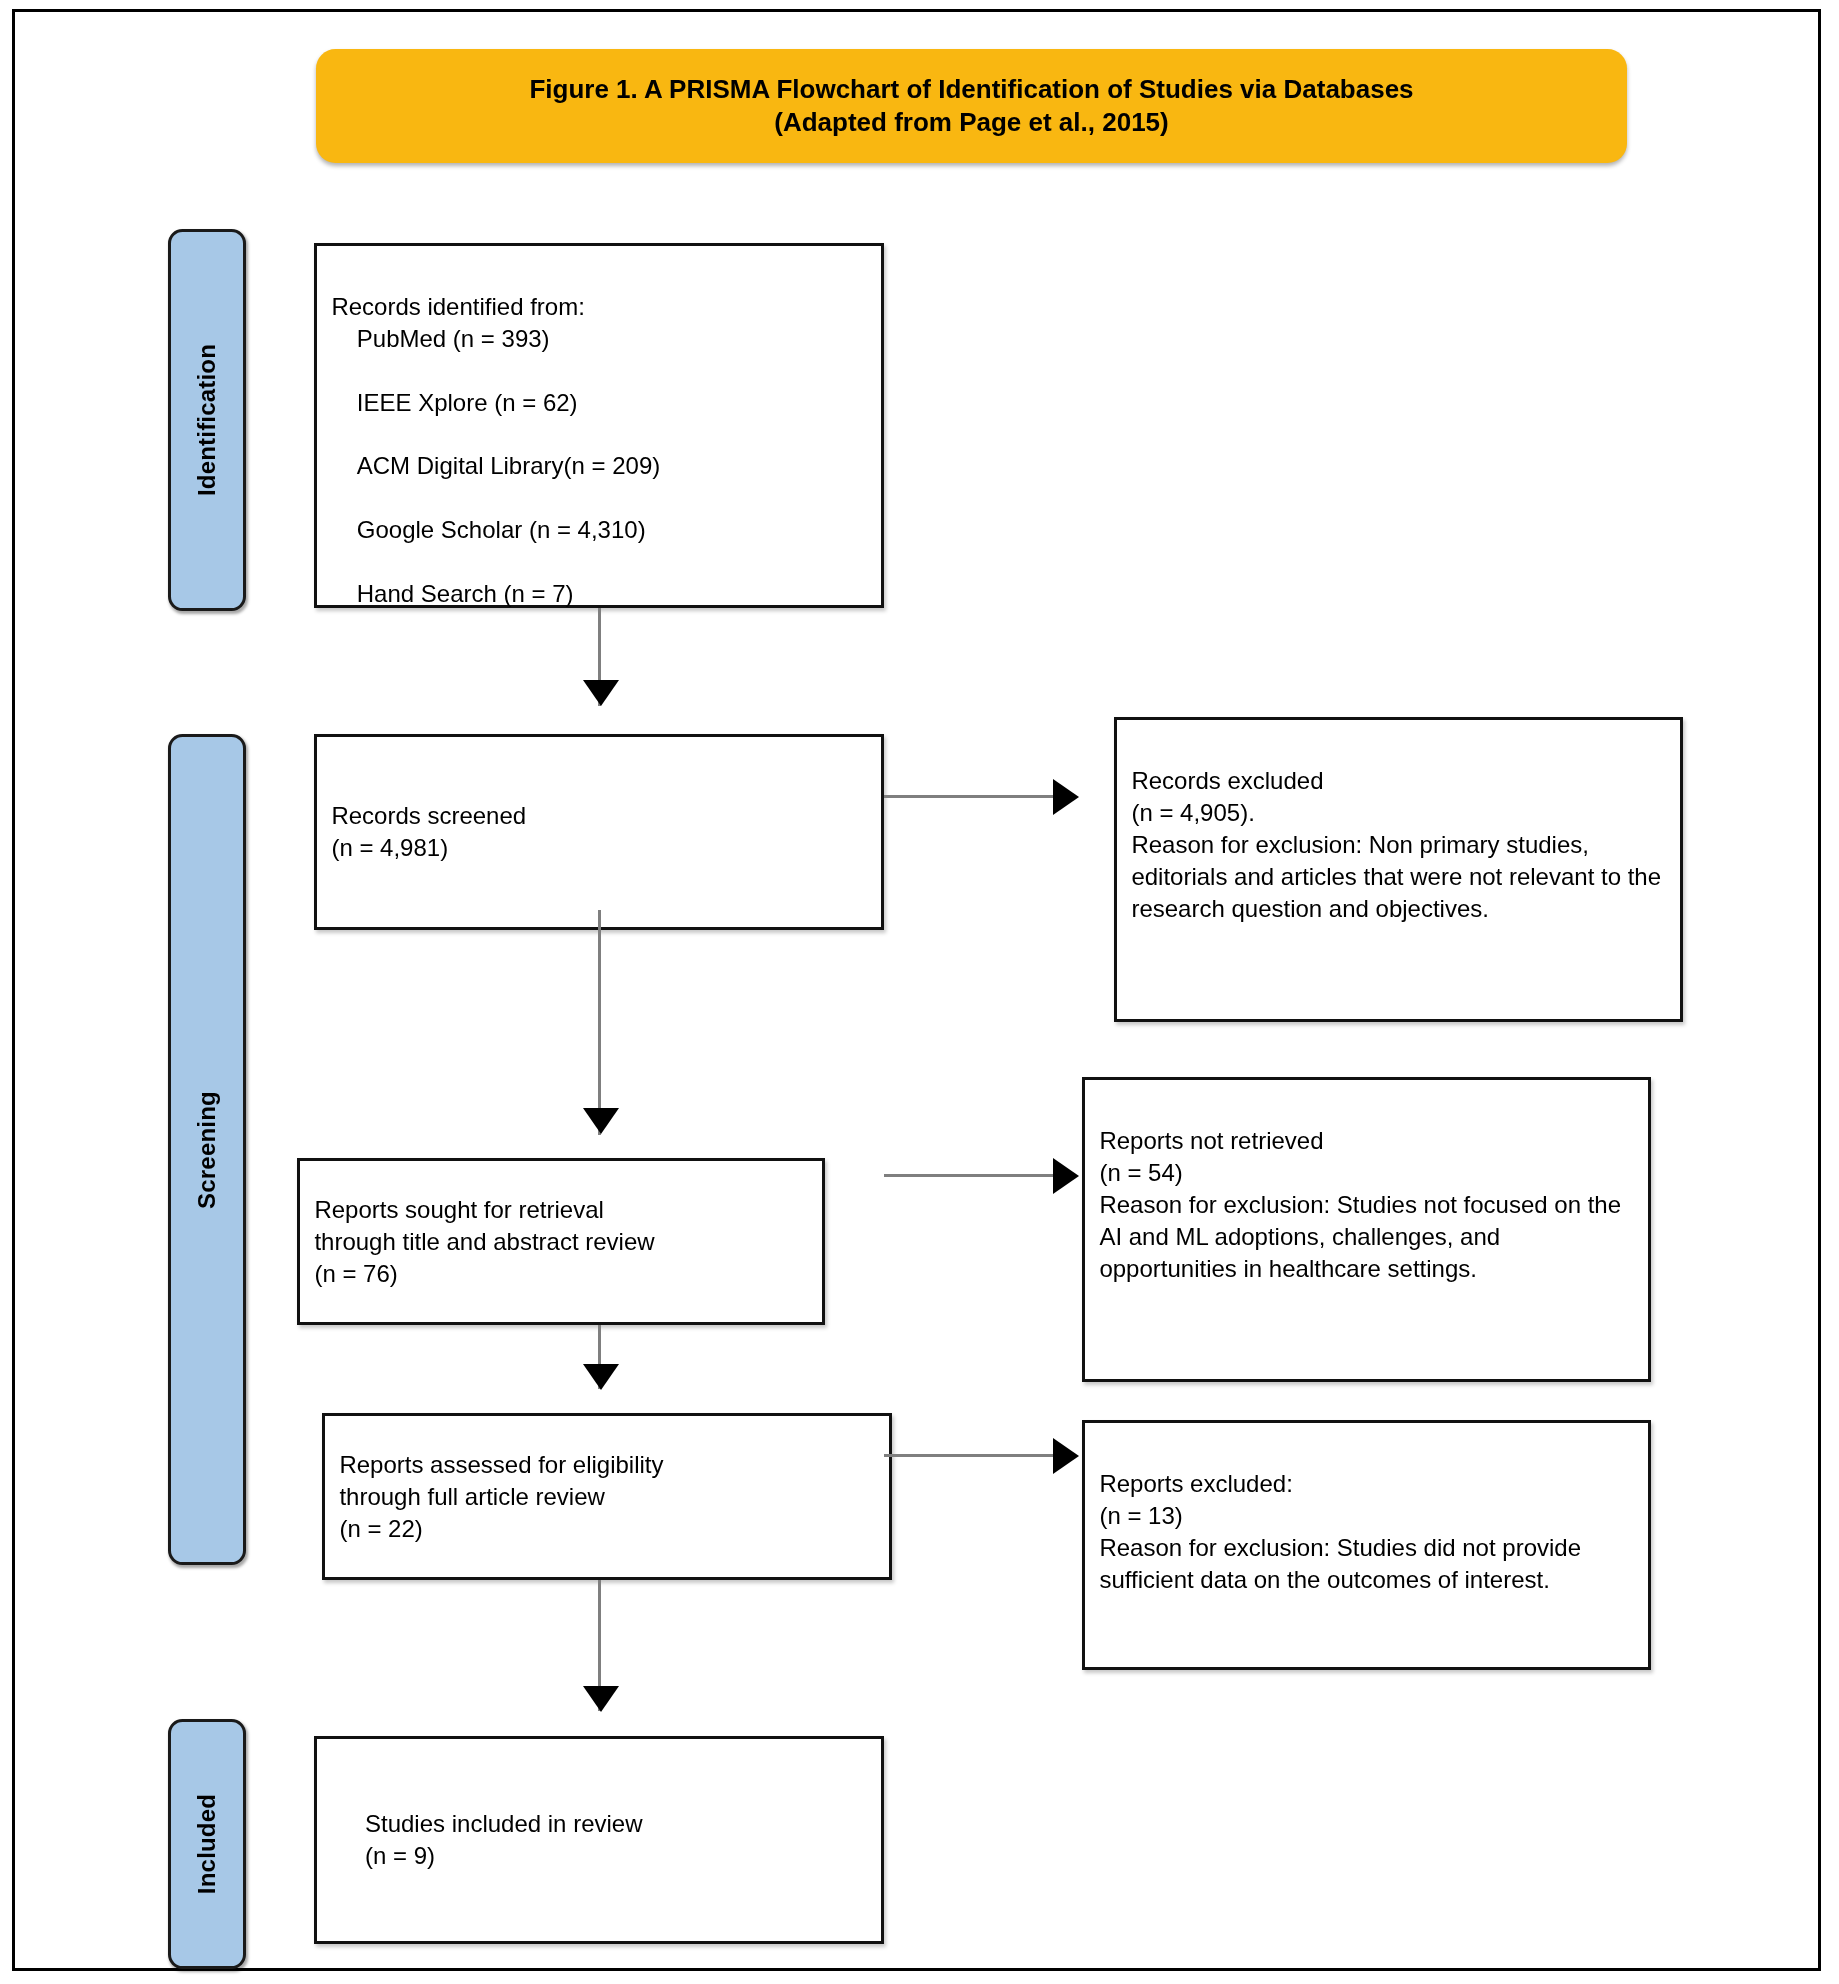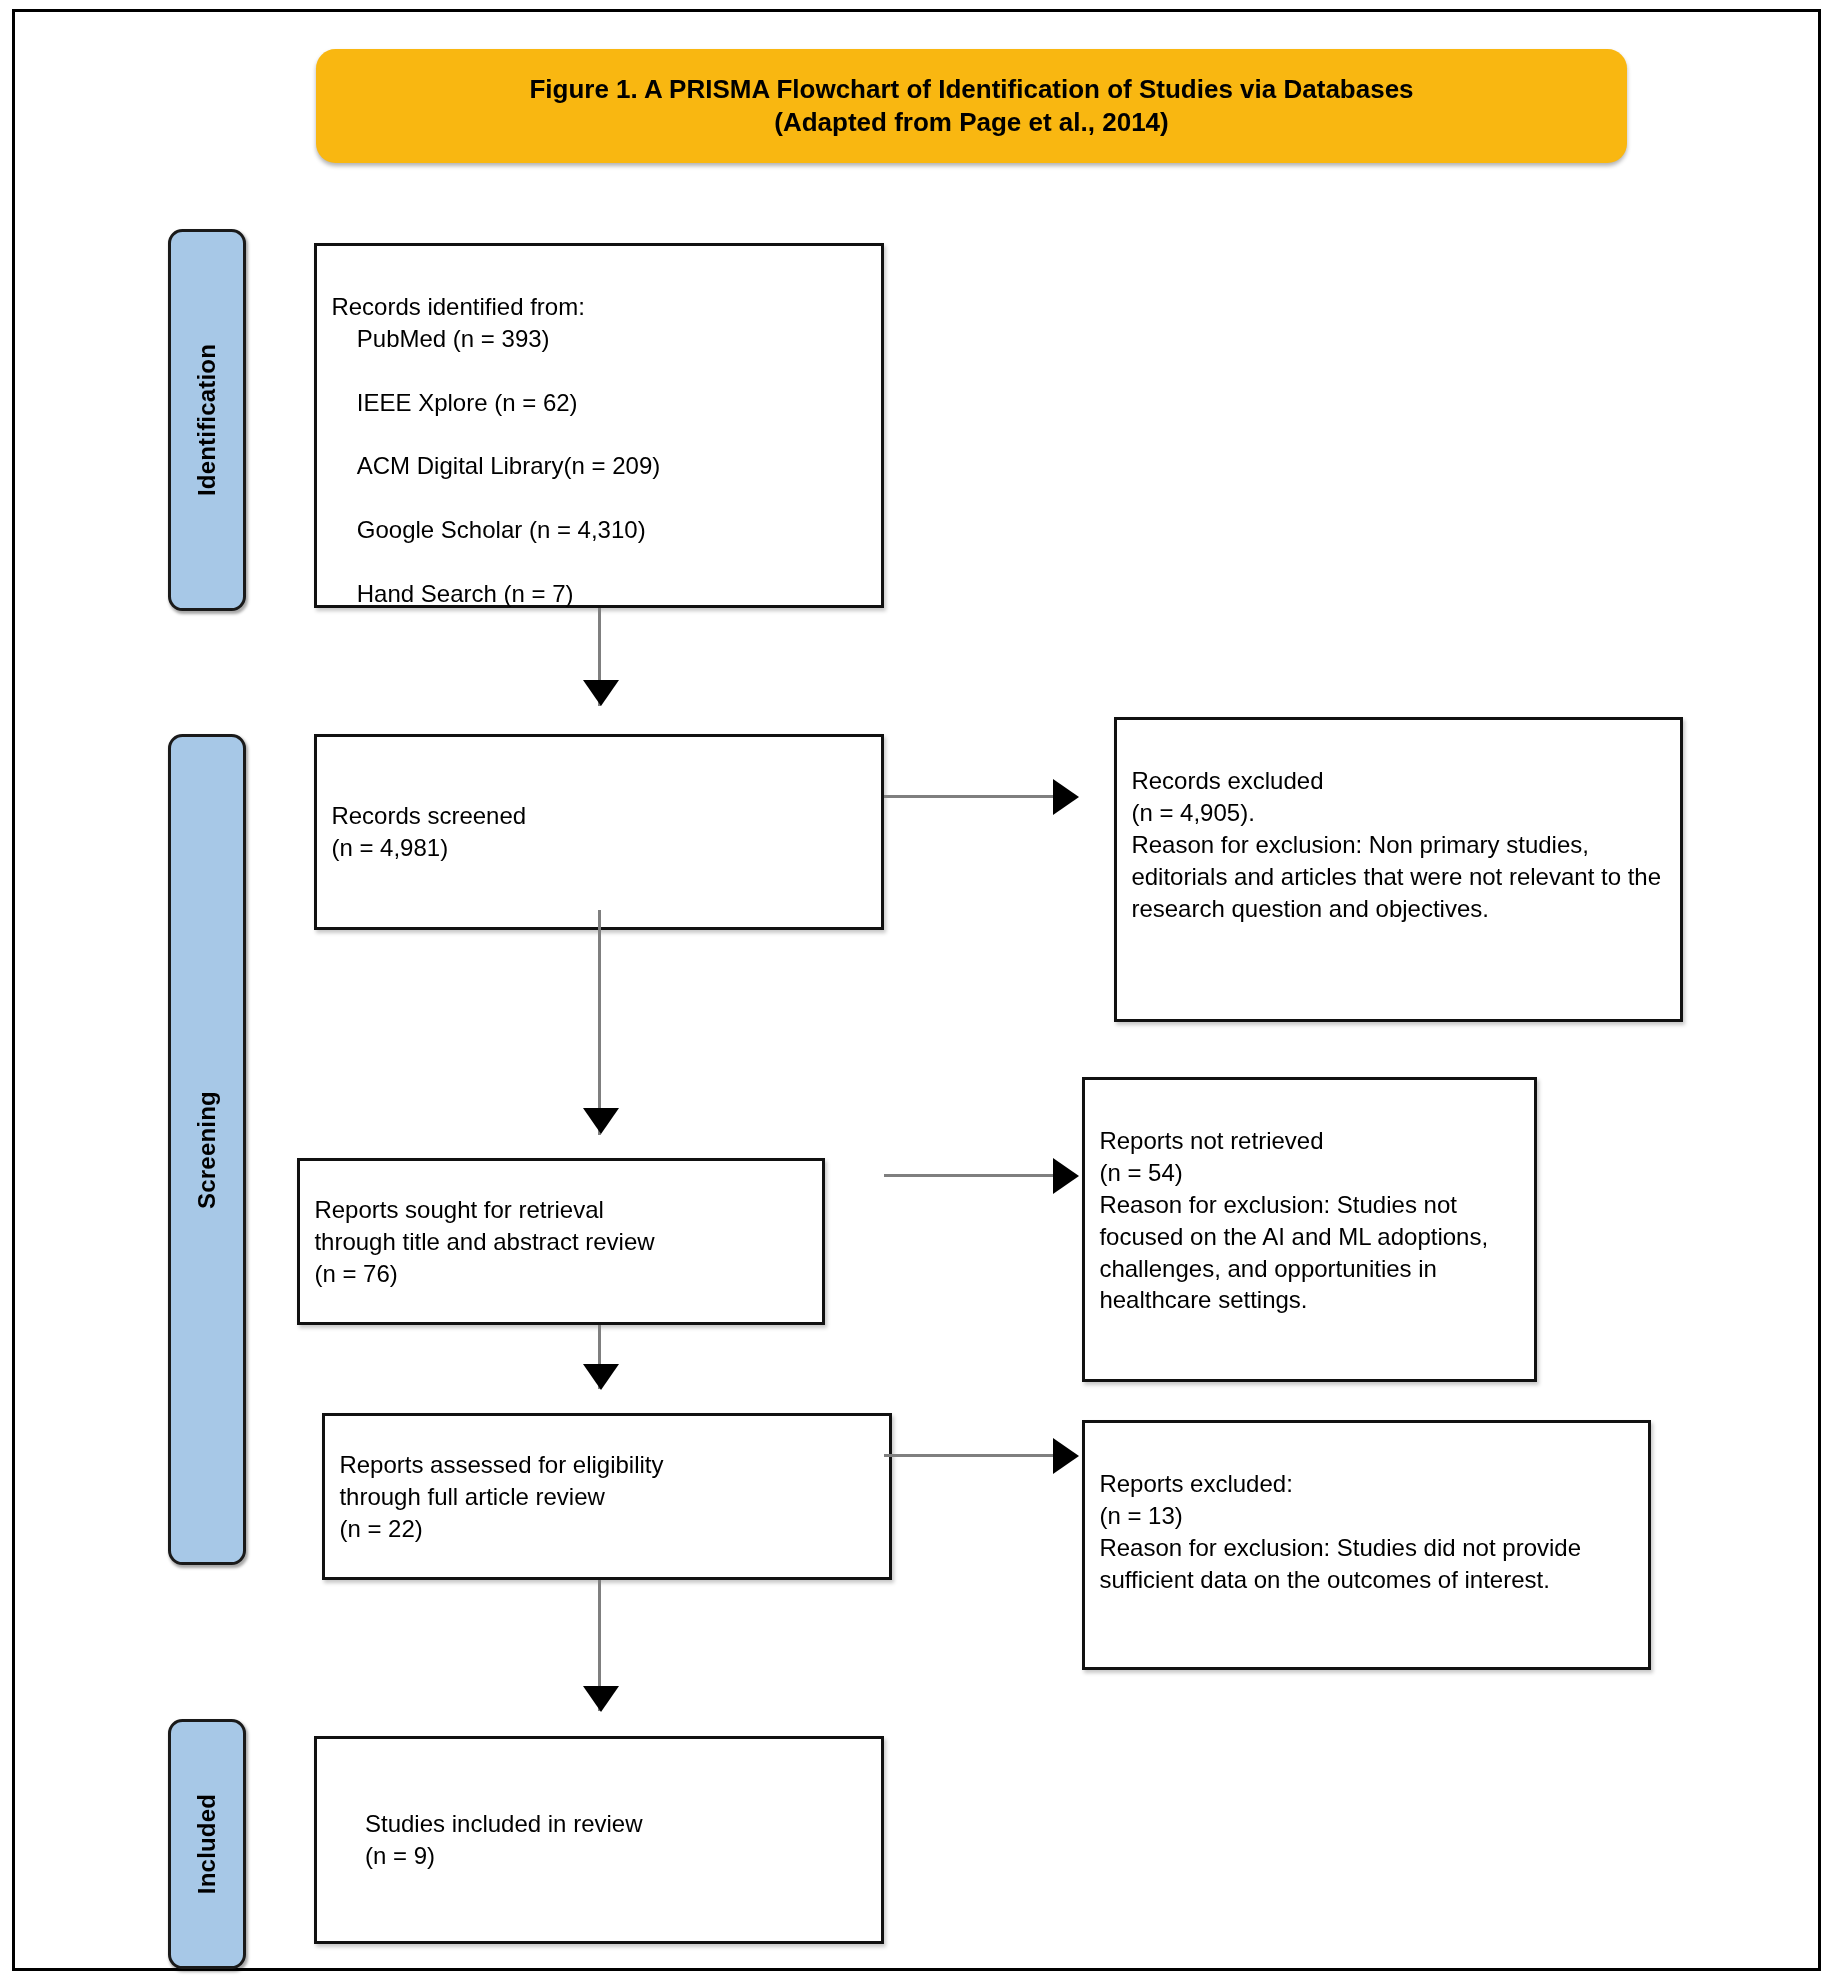--- a/index.html
+++ b/index.html
@@ -94,21 +94,21 @@
 
   
   #box-identified   { left: 299px; top: 231px;  width: 570px; height: 365px;  }
   #box-screened     { left: 299px; top: 722px; width: 570px; height: 196px;  }
   #box-sought       { left: 282px; top: 1146px; width: 528px; height: 167px;  }
   #box-assessed     { left: 299px; top: 1401px; width: 570px; height: 167px; margin-left: 8px;  }
   #box-included     { left: 299px; top: 1724px; width: 570px; height: 208px; padding-left: 48px;  }
 
   
   #box-excluded-records { left: 1099px; top: 705px; width: 569px; height: 305px; }
-  #box-not-retrieved    { left: 1067px; top: 1065px; width: 455px; height: 305px; }
+  #box-not-retrieved    { left: 1067px; top: 1065px; width: 569px; height: 305px; }
   #box-excluded-reports { left: 1067px; top: 1408px; width: 569px; height: 250px; }
 
   #box-identified .line-indent { padding-left: 25.4px; display: block; }
 
   
   .v-connector {
     position: absolute;
     width: 3px;
     background: #7f7f7f;
   }
@@ -152,21 +152,21 @@
   #hc3 { left: 869px; top: 1442px; width: 172px; }
   #hh3 { left: 1038px; top: 1426px; }
 </style>
 </head>
 <body>
 
 <div id="frame">
 
   <div id="title-banner">
     <div>Figure 1. A PRISMA Flowchart of Identification of Studies via Databases</div>
-    <div>(Adapted from Page et al., 2014)</div>
+    <div>(Adapted from Page et al., 2015)</div>
   </div>
 
   <div class="phase-tab" id="tab-identification">
     <span>Identification</span>
   </div>
   <div class="phase-tab" id="tab-screening">
     <span>Screening</span>
   </div>
   <div class="phase-tab" id="tab-included">
     <span>Included</span>

